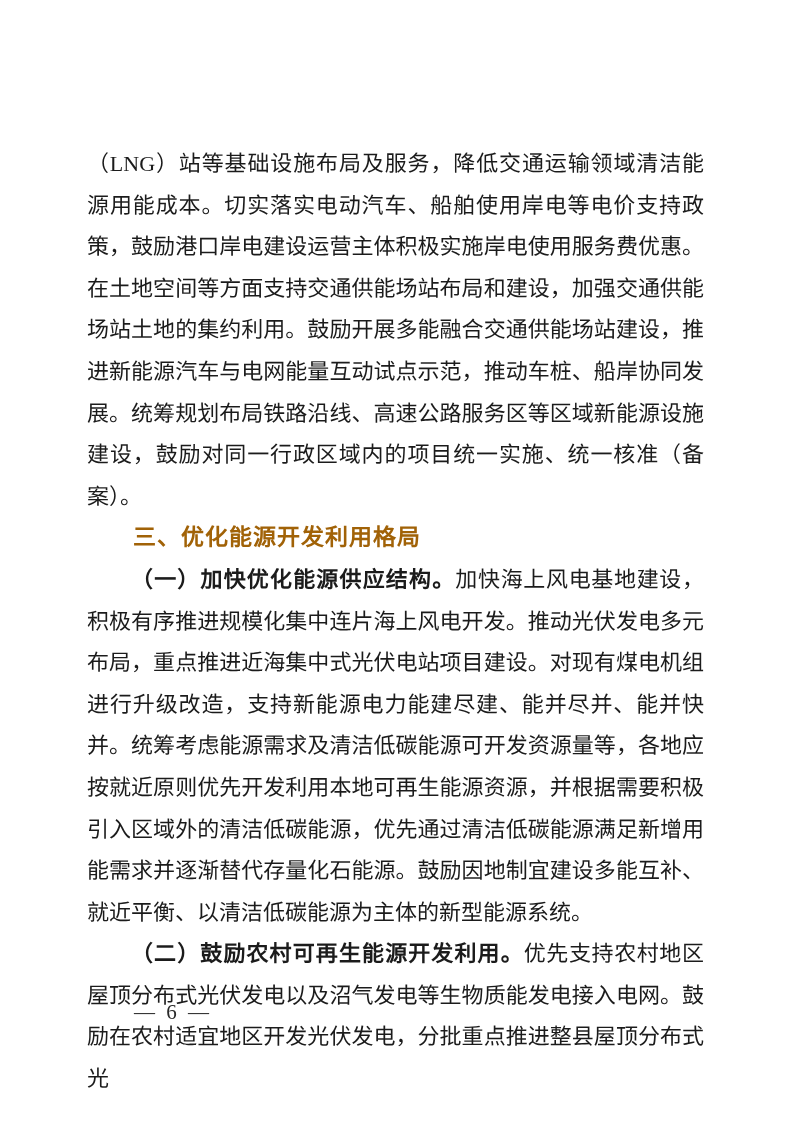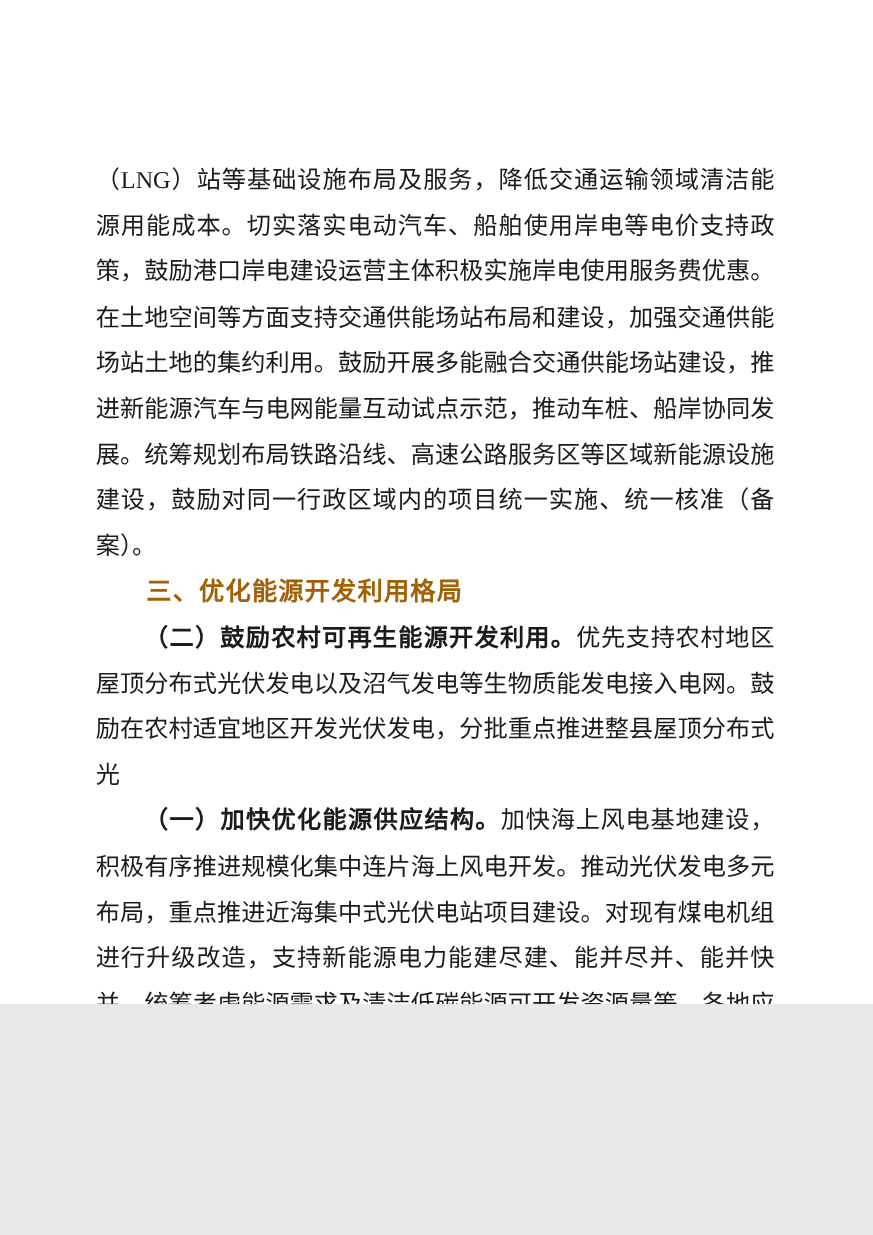--- a/index.html
+++ b/index.html
@@ -3,21 +3,21 @@
 <meta charset="utf-8">
 <style>
   html, body {
     margin: 0;
     padding: 0;
     background: #e9e9e9;
   }
   .page {
     position: relative;
     width: 794px;
-    height: 913px;
+    height: 1123px;
     margin: 0 auto;
     background: #ffffff;
     overflow: hidden;
     color: #1b1b1b;
   }
   .doc-body {
     position: absolute;
     left: 87px;
     top: 143px;
     width: 617px;
@@ -64,20 +64,20 @@
 </head>
 <body>
 
 <div class="page">
   <div class="doc-body">
 
     <p class="body-text">（LNG）站等基础设施布局及服务，降低交通运输领域清洁能源用能成本。切实落实电动汽车、船舶使用岸电等电价支持政策，鼓励港口岸电建设运营主体积极实施岸电使用服务费优惠。在土地空间等方面支持交通供能场站布局和建设，加强交通供能场站土地的集约利用。鼓励开展多能融合交通供能场站建设，推进新能源汽车与电网能量互动试点示范，推动车桩、船岸协同发展。统筹规划布局铁路沿线、高速公路服务区等区域新能源设施建设，鼓励对同一行政区域内的项目统一实施、统一核准（备案）。</p>
 
     <h2 class="section-heading">三、优化能源开发利用格局</h2>
 
+    <p class="body-text indent"><span class="para-lead">（一）加快优化能源供应结构。</span><span>加快海上风电基地建设，积极有序推进规模化集中连片海上风电开发。推动光伏发电多元布局，重点推进近海集中式光伏电站项目建设。对现有煤电机组进行升级改造，支持新能源电力能建尽建、能并尽并、能并快并。统筹考虑能源需求及清洁低碳能源可开发资源量等，各地应按就近原则优先开发利用本地可再生能源资源，并根据需要积极引入区域外的清洁低碳能源，优先通过清洁低碳能源满足新增用能需求并逐渐替代存量化石能源。鼓励因地制宜建设多能互补、就近平衡、以清洁低碳能源为主体的新型能源系统。</span></p>
+
     <p class="body-text indent"><span class="para-lead">（二）鼓励农村可再生能源开发利用。</span><span>优先支持农村地区屋顶分布式光伏发电以及沼气发电等生物质能发电接入电网。鼓励在农村适宜地区开发光伏发电，分批重点推进整县屋顶分布式光</span></p>
-
-    <p class="body-text indent"><span class="para-lead">（一）加快优化能源供应结构。</span><span>加快海上风电基地建设，积极有序推进规模化集中连片海上风电开发。推动光伏发电多元布局，重点推进近海集中式光伏电站项目建设。对现有煤电机组进行升级改造，支持新能源电力能建尽建、能并尽并、能并快并。统筹考虑能源需求及清洁低碳能源可开发资源量等，各地应按就近原则优先开发利用本地可再生能源资源，并根据需要积极引入区域外的清洁低碳能源，优先通过清洁低碳能源满足新增用能需求并逐渐替代存量化石能源。鼓励因地制宜建设多能互补、就近平衡、以清洁低碳能源为主体的新型能源系统。</span></p>
 
   </div>
 
   <div class="page-footer">— 6 —</div>
 </div>
 
 </body></html>

